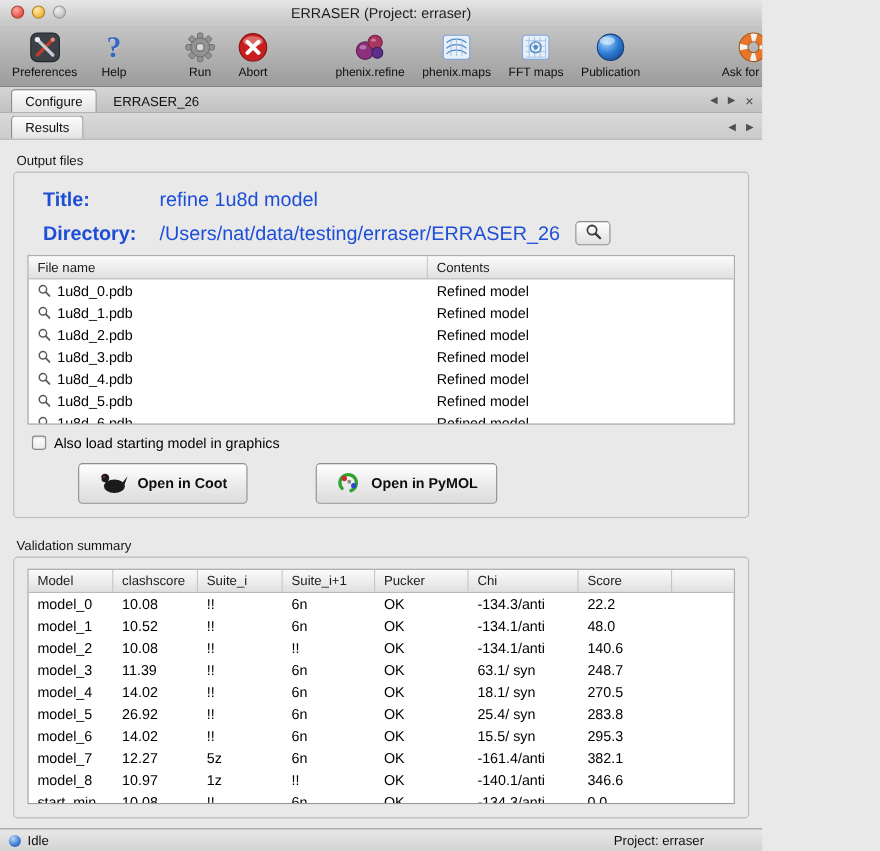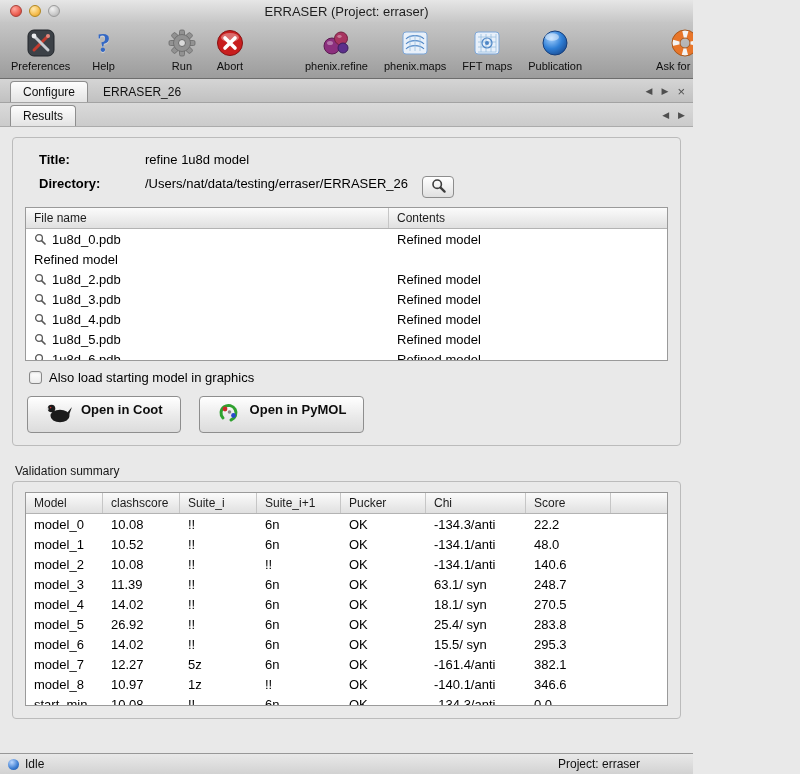--- a/index.html
+++ b/index.html
@@ -36,21 +36,21 @@
   .tabnav .x { font-size:13px; line-height:9px; }
 
   
   .content { flex:1 1 auto; padding:10px 12px 0; background:#e9e9e9; overflow:hidden; }
   .group-label { font-size:12px; color:#161616; margin:2px 0 3px 3px; }
   .group-box { border:1px solid #bbb; border-radius:4px; background:#e9e9e9; }
   .group-box.first { padding:14px 12px 10px; }
   .group-box.second { padding:10px 12px 12px; }
   .group.second { margin-top:18px; }
 
-  .field-row { display:flex; align-items:flex-start; padding-left:14px; margin-bottom:9px; font-size:13px; color:#000000; }
+  .field-row { display:flex; align-items:flex-end; padding-left:14px; margin-bottom:9px; font-size:18px; color:#1d4ed8; }
   .flabel { font-weight:bold; width:106px; flex:0 0 auto; }
   .browse-btn { margin-left:14px; width:32px; height:22px; border:1px solid #8d8d8d; border-radius:4px;
                 background:linear-gradient(#ffffff,#e0e0e0); display:flex; align-items:center; justify-content:center; padding:0; }
 
   .table { background:#fff; border:1px solid #9a9a9a; overflow:hidden; }
   .filetable { height:154px; margin-top:5px; }
   .valtable { height:214px; }
   .thead { display:flex; height:21px; background:linear-gradient(#fbfbfb,#e0e0e0); border-bottom:1px solid #b3b3b3; font-size:12px; color:#1c1c1c; }
   .th { display:flex; align-items:center; padding-left:8px; border-right:1px solid #c6c6c6; height:100%; flex:0 0 auto; white-space:nowrap; }
   .th.fill-last { flex:1 1 auto; border-right:none; }
@@ -60,23 +60,23 @@
   .mag { margin-right:6px; display:inline-flex; flex:0 0 auto; }
 
   .vc0 { width:77px; } .vc1 { width:77px; } .vc2 { width:77px; } .vc3 { width:84px; }
   .vc4 { width:85px; } .vc5 { width:100px; } .vc6 { width:85px; } .vc7 { width:134px; }
 
   .checkbox-row { display:flex; align-items:center; gap:7px; font-size:13px; margin:9px 0 0 4px; color:#000; }
   .checkbox { width:13px; height:13px; border:1px solid #878787; border-radius:3px;
               background:linear-gradient(#ffffff,#ececec); box-shadow:inset 0 1px 2px rgba(0,0,0,.13); flex:0 0 auto; }
 
   .btnrow { display:flex; gap:18px; margin:11px 0 2px 2px; }
-  .bigbtn { display:flex; align-items:flex-start; gap:9px; font-family:"Liberation Sans", sans-serif; font-size:13px; font-weight:bold;
+  .bigbtn { display:flex; align-items:center; gap:9px; font-family:"Liberation Sans", sans-serif; font-size:13px; font-weight:bold;
             color:#0d0d0d; padding:5px 17px; height:37px; background:linear-gradient(#ffffff,#eaeaea 55%,#dcdcdc);
-            border:1px solid #8e8e8e; border-radius:4px; }
+            border:1px solid #8e8e8e; border-radius:4px;margin-left:44px; }
 
   
   .statusbar { flex:0 0 21px; border-top:1px solid #989898; background:linear-gradient(#e9e9e9,#d2d2d2);
                display:flex; align-items:center; padding-left:8px; font-size:12px; color:#111; position:relative; }
   .statdot { width:11px; height:11px; border-radius:50%; margin-right:6px; flex:0 0 auto;
              background:radial-gradient(circle at 35% 30%, #bcd8ff, #3a7bd0 60%, #1b4e9b); }
   .project { position:absolute; left:558px; }
 </style>
 </head>
 <body>
@@ -227,20 +227,21 @@
     </div>
     <div class="tabnav">
       <span>◀</span>
       <span>▶</span>
     </div>
   </div>
 
   <div class="content">
 
     <div class="group">
+      <div class="group-label">Output files</div>
       <div class="group-box first">
 
         <div class="field-row">
           <span class="flabel">Title:</span>
           <span class="fvalue">refine 1u8d model</span>
         </div>
 
         <div class="field-row">
           <span class="flabel">Directory:</span>
           <span class="fvalue">/Users/nat/data/testing/erraser/ERRASER_26</span>
@@ -268,20 +269,29 @@
                   <svg width="12" height="12" viewBox="0 0 12 12">
                     <circle cx="5" cy="5" r="3.4" fill="none" stroke="#5a5a5a" stroke-width="1.3"></circle>
                     <line x1="7.8" y1="7.8" x2="11" y2="11" stroke="#5a5a5a" stroke-width="1.7" stroke-linecap="round"></line>
                   </svg>
                 </span>
                 <span>1u8d_0.pdb</span>
               </div>
               <div class="td c-contents">Refined model</div>
             </div>
               <div class="tr">
+              <div class="td c-file">
+                <span class="mag">
+                  <svg width="12" height="12" viewBox="0 0 12 12">
+                    <circle cx="5" cy="5" r="3.4" fill="none" stroke="#5a5a5a" stroke-width="1.3"></circle>
+                    <line x1="7.8" y1="7.8" x2="11" y2="11" stroke="#5a5a5a" stroke-width="1.7" stroke-linecap="round"></line>
+                  </svg>
+                </span>
+                <span>1u8d_1.pdb</span>
+              </div>
               <div class="td c-contents">Refined model</div>
             </div>
               <div class="tr">
               <div class="td c-file">
                 <span class="mag">
                   <svg width="12" height="12" viewBox="0 0 12 12">
                     <circle cx="5" cy="5" r="3.4" fill="none" stroke="#5a5a5a" stroke-width="1.3"></circle>
                     <line x1="7.8" y1="7.8" x2="11" y2="11" stroke="#5a5a5a" stroke-width="1.7" stroke-linecap="round"></line>
                   </svg>
                 </span>

